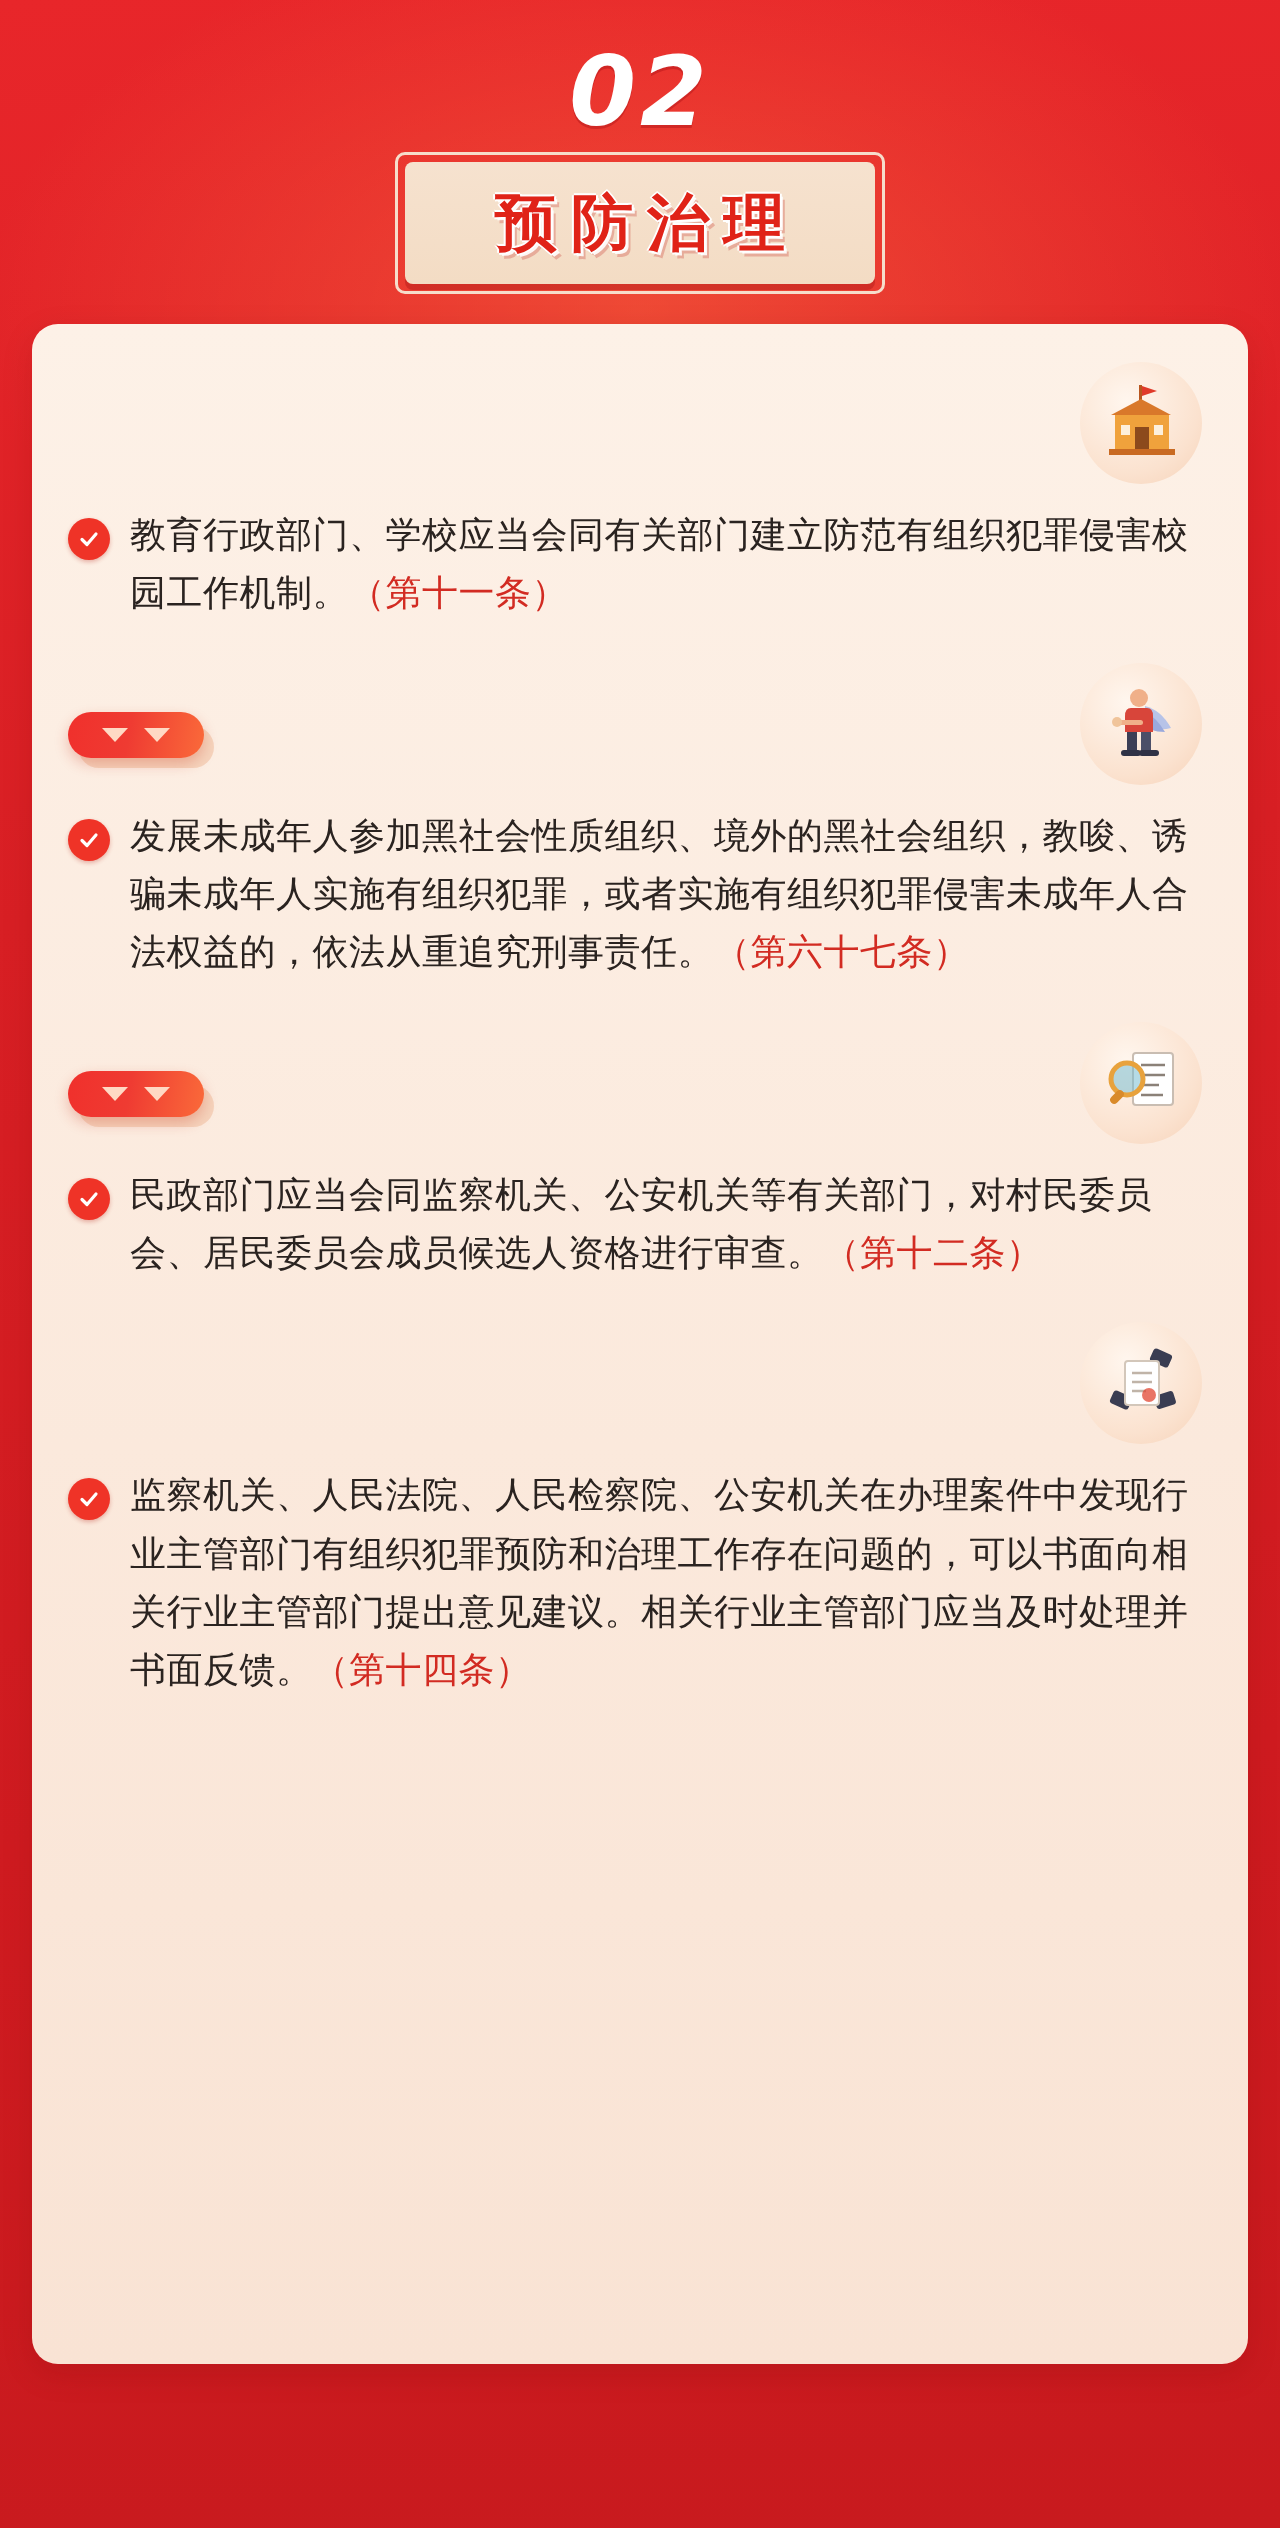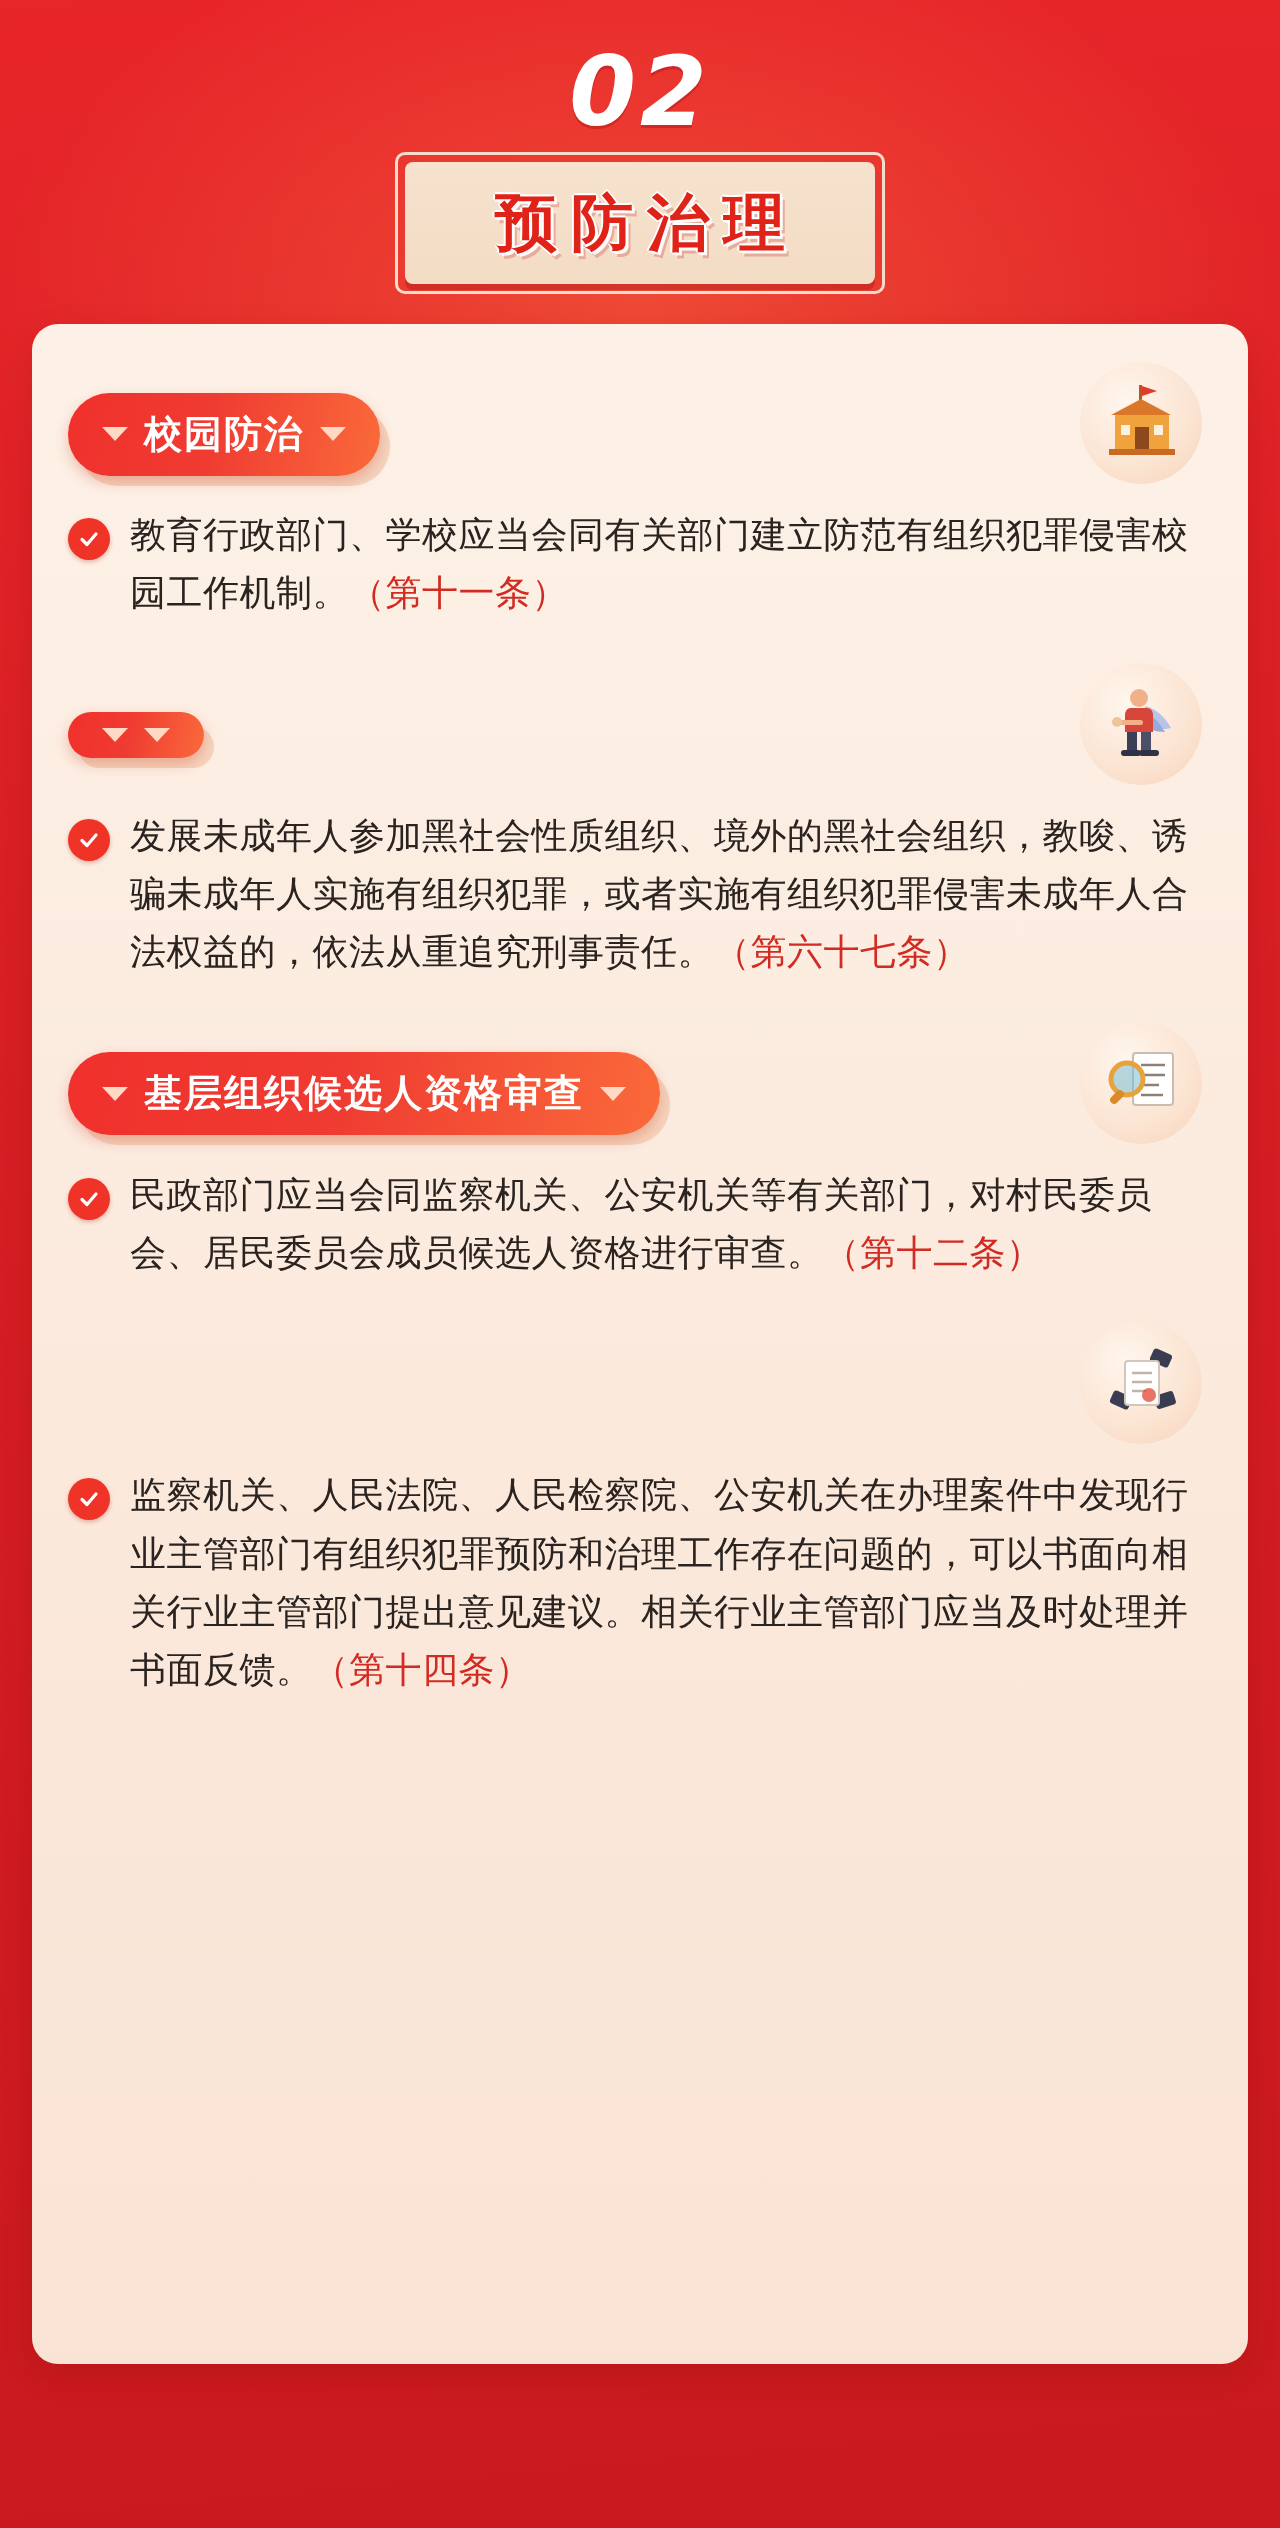--- a/index.html
+++ b/index.html
@@ -184,28 +184,20 @@
   <div class="big-number">02</div>
   <div class="title-plate">
     <div class="title-text">预防治理</div>
   </div>
 </div>
 
 <div class="card">
 
   <div class="section">
     <div class="pill-row">
-      <div class="pill-wrap">
-        <div class="pill-shadow"></div>
-        <div class="pill">
-          <span class="tri"></span>
-          <span class="pill-label">校园防治</span>
-          <span class="tri"></span>
-        </div>
-      </div>
       <div class="illus">
         <svg width="96" height="96" viewBox="0 0 96 96">
           <rect x="46" y="10" width="3" height="16" fill="#b8561f"></rect>
           <path d="M49 11 L64 16 L49 21 Z" fill="#e03a2a"></path>
           <rect x="22" y="40" width="54" height="34" fill="#f0a23c"></rect>
           <path d="M18 40 L48 24 L78 40 Z" fill="#d9782a"></path>
           <rect x="42" y="52" width="14" height="22" fill="#8c4a1c"></rect>
           <rect x="28" y="50" width="9" height="10" fill="#fdf0dc"></rect>
           <rect x="61" y="50" width="9" height="10" fill="#fdf0dc"></rect>
           <rect x="16" y="74" width="66" height="6" fill="#c96a22"></rect>
@@ -255,21 +247,20 @@
       <div class="para"><span>发展未成年人参加黑社会性质组织、境外的黑社会组织，教唆、诱骗未成年人实施有组织犯罪，或者实施有组织犯罪侵害未成年人合法权益的，依法从重追究刑事责任。</span><span class="ref">（第六十七条）</span></div>
     </div>
   </div>
 
   <div class="section">
     <div class="pill-row">
       <div class="pill-wrap">
         <div class="pill-shadow"></div>
         <div class="pill">
           <span class="tri"></span>
-          <span class="pill-label">基层组织候选人资格审查</span>
           <span class="tri"></span>
         </div>
       </div>
       <div class="illus">
         <svg width="96" height="96" viewBox="0 0 96 96">
           <rect x="40" y="18" width="40" height="52" rx="3" fill="#ffffff" stroke="#c9bdb2" stroke-width="2"></rect>
           <line x1="48" y1="30" x2="72" y2="30" stroke="#8b8178" stroke-width="2.5"></line>
           <line x1="48" y1="40" x2="72" y2="40" stroke="#8b8178" stroke-width="2.5"></line>
           <line x1="48" y1="50" x2="66" y2="50" stroke="#8b8178" stroke-width="2.5"></line>
           <line x1="48" y1="60" x2="70" y2="60" stroke="#8b8178" stroke-width="2.5"></line>

